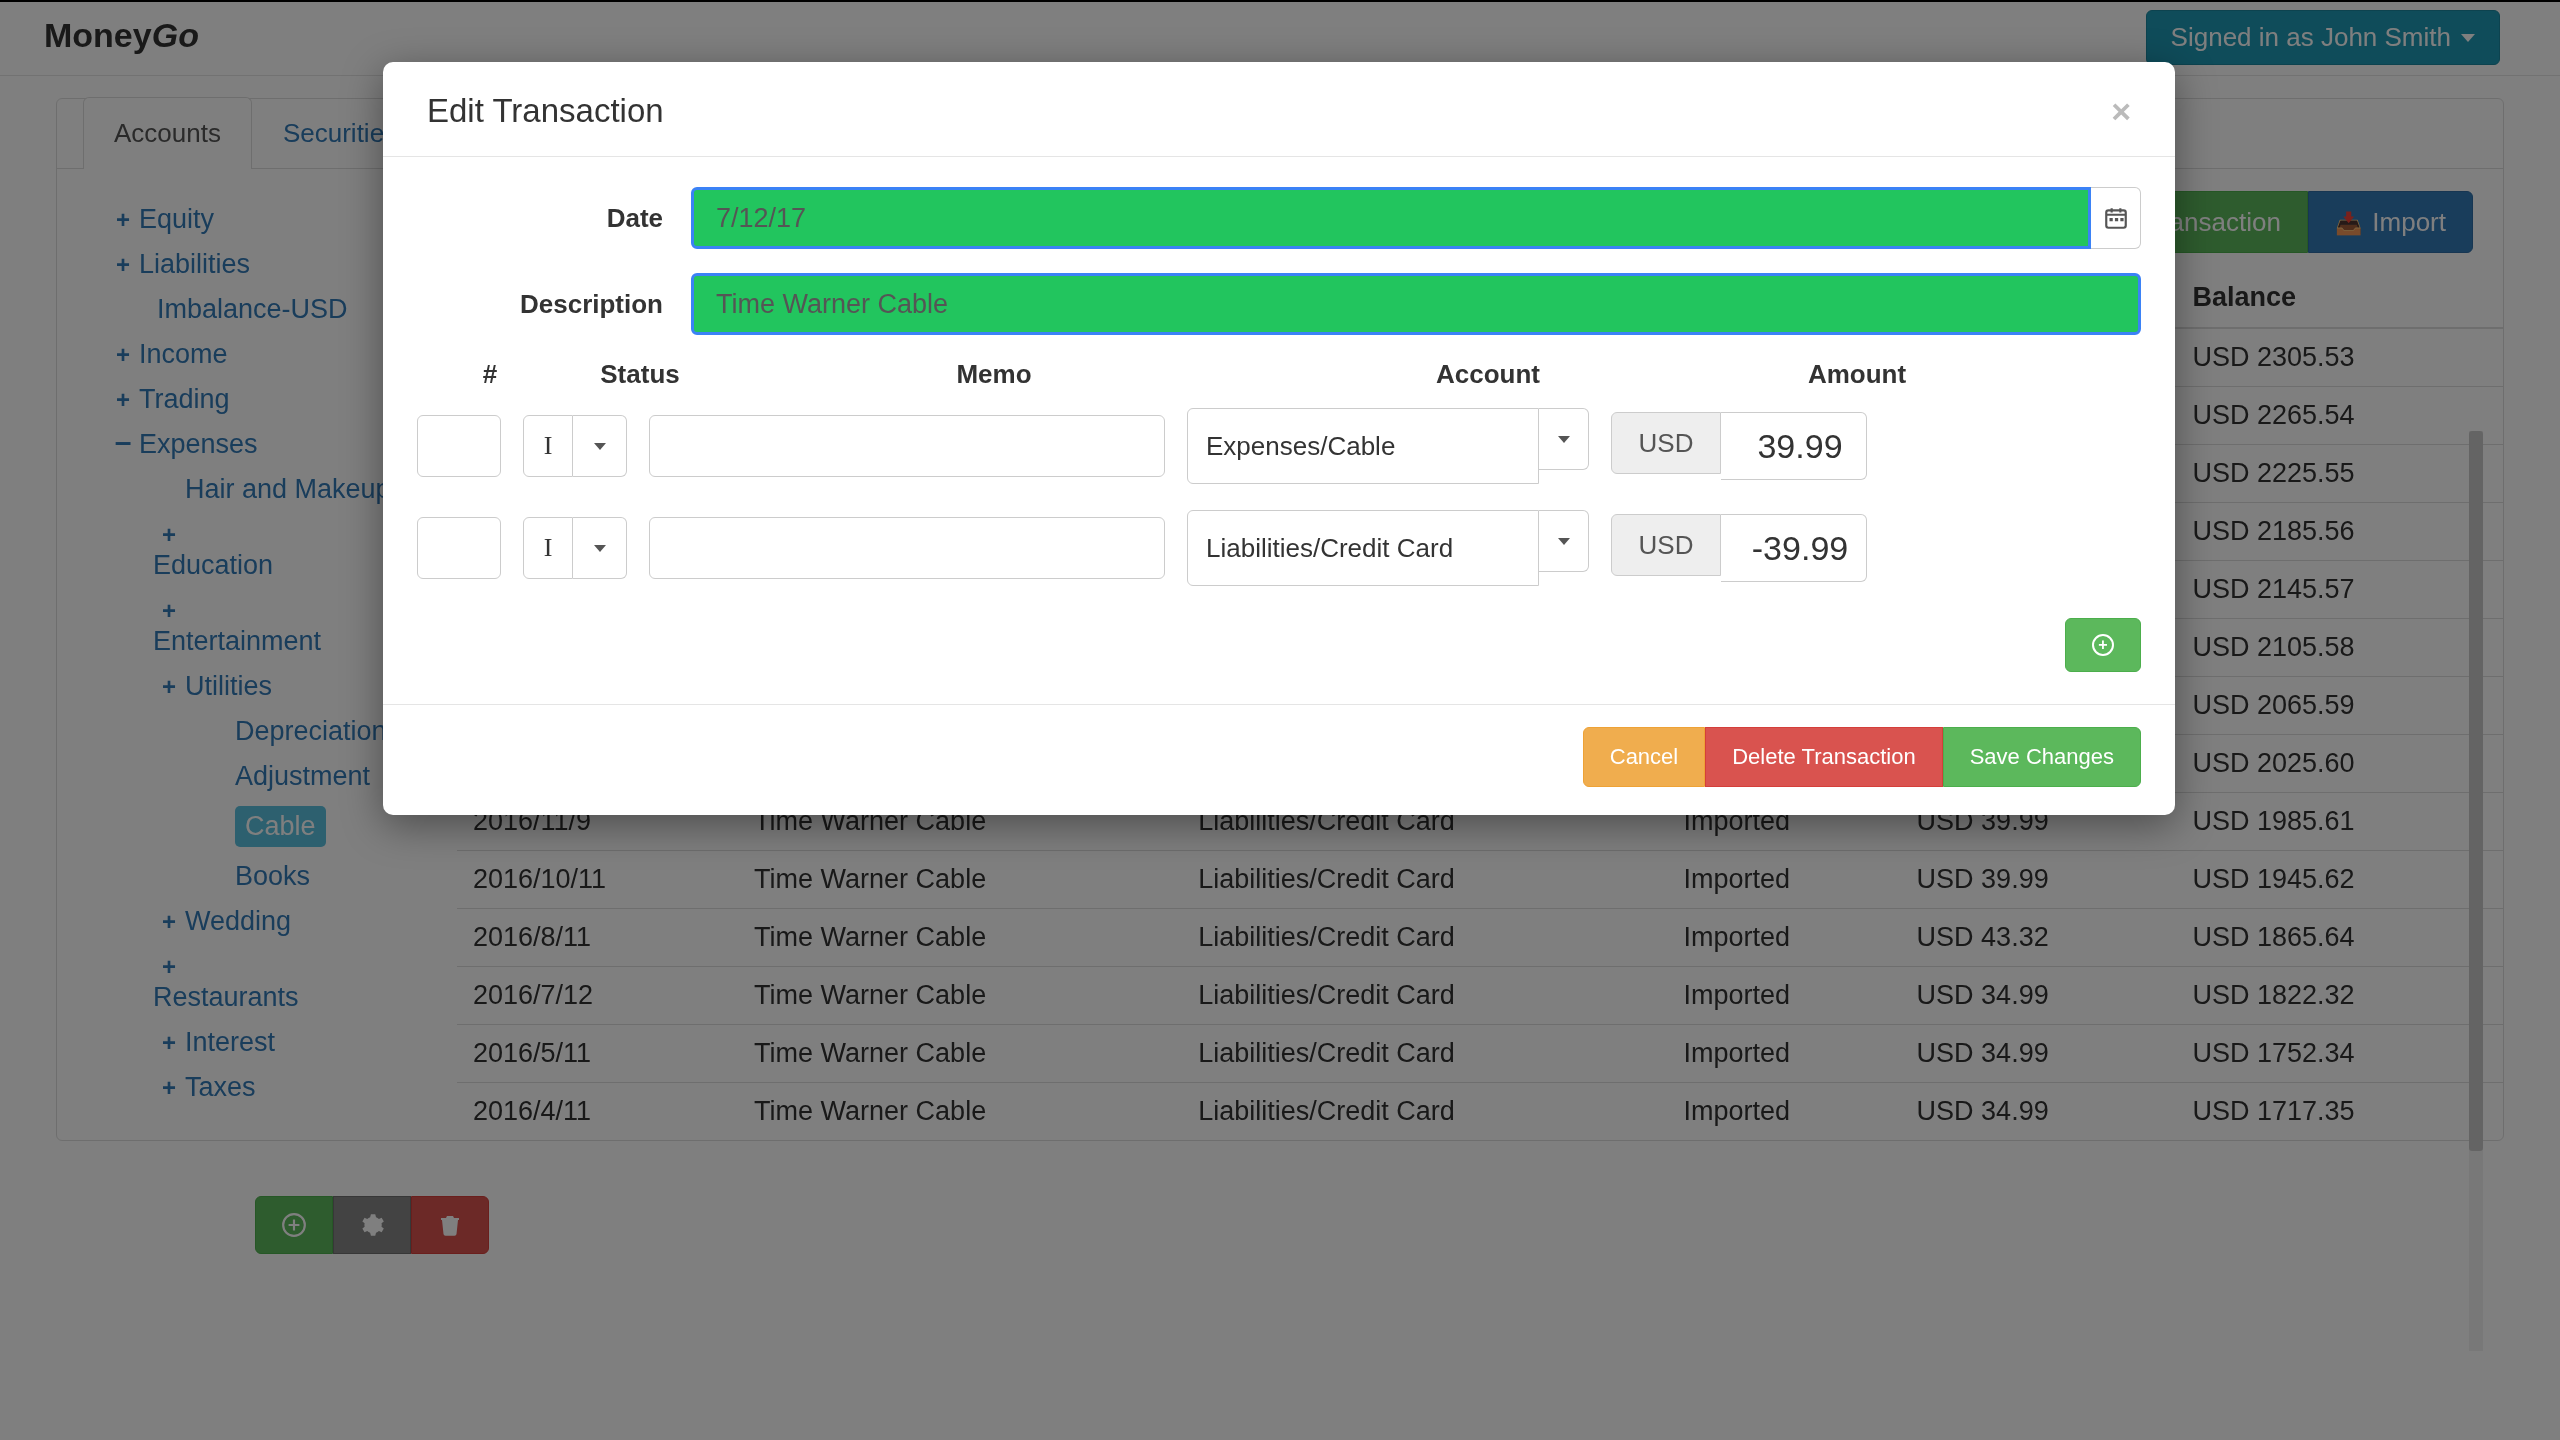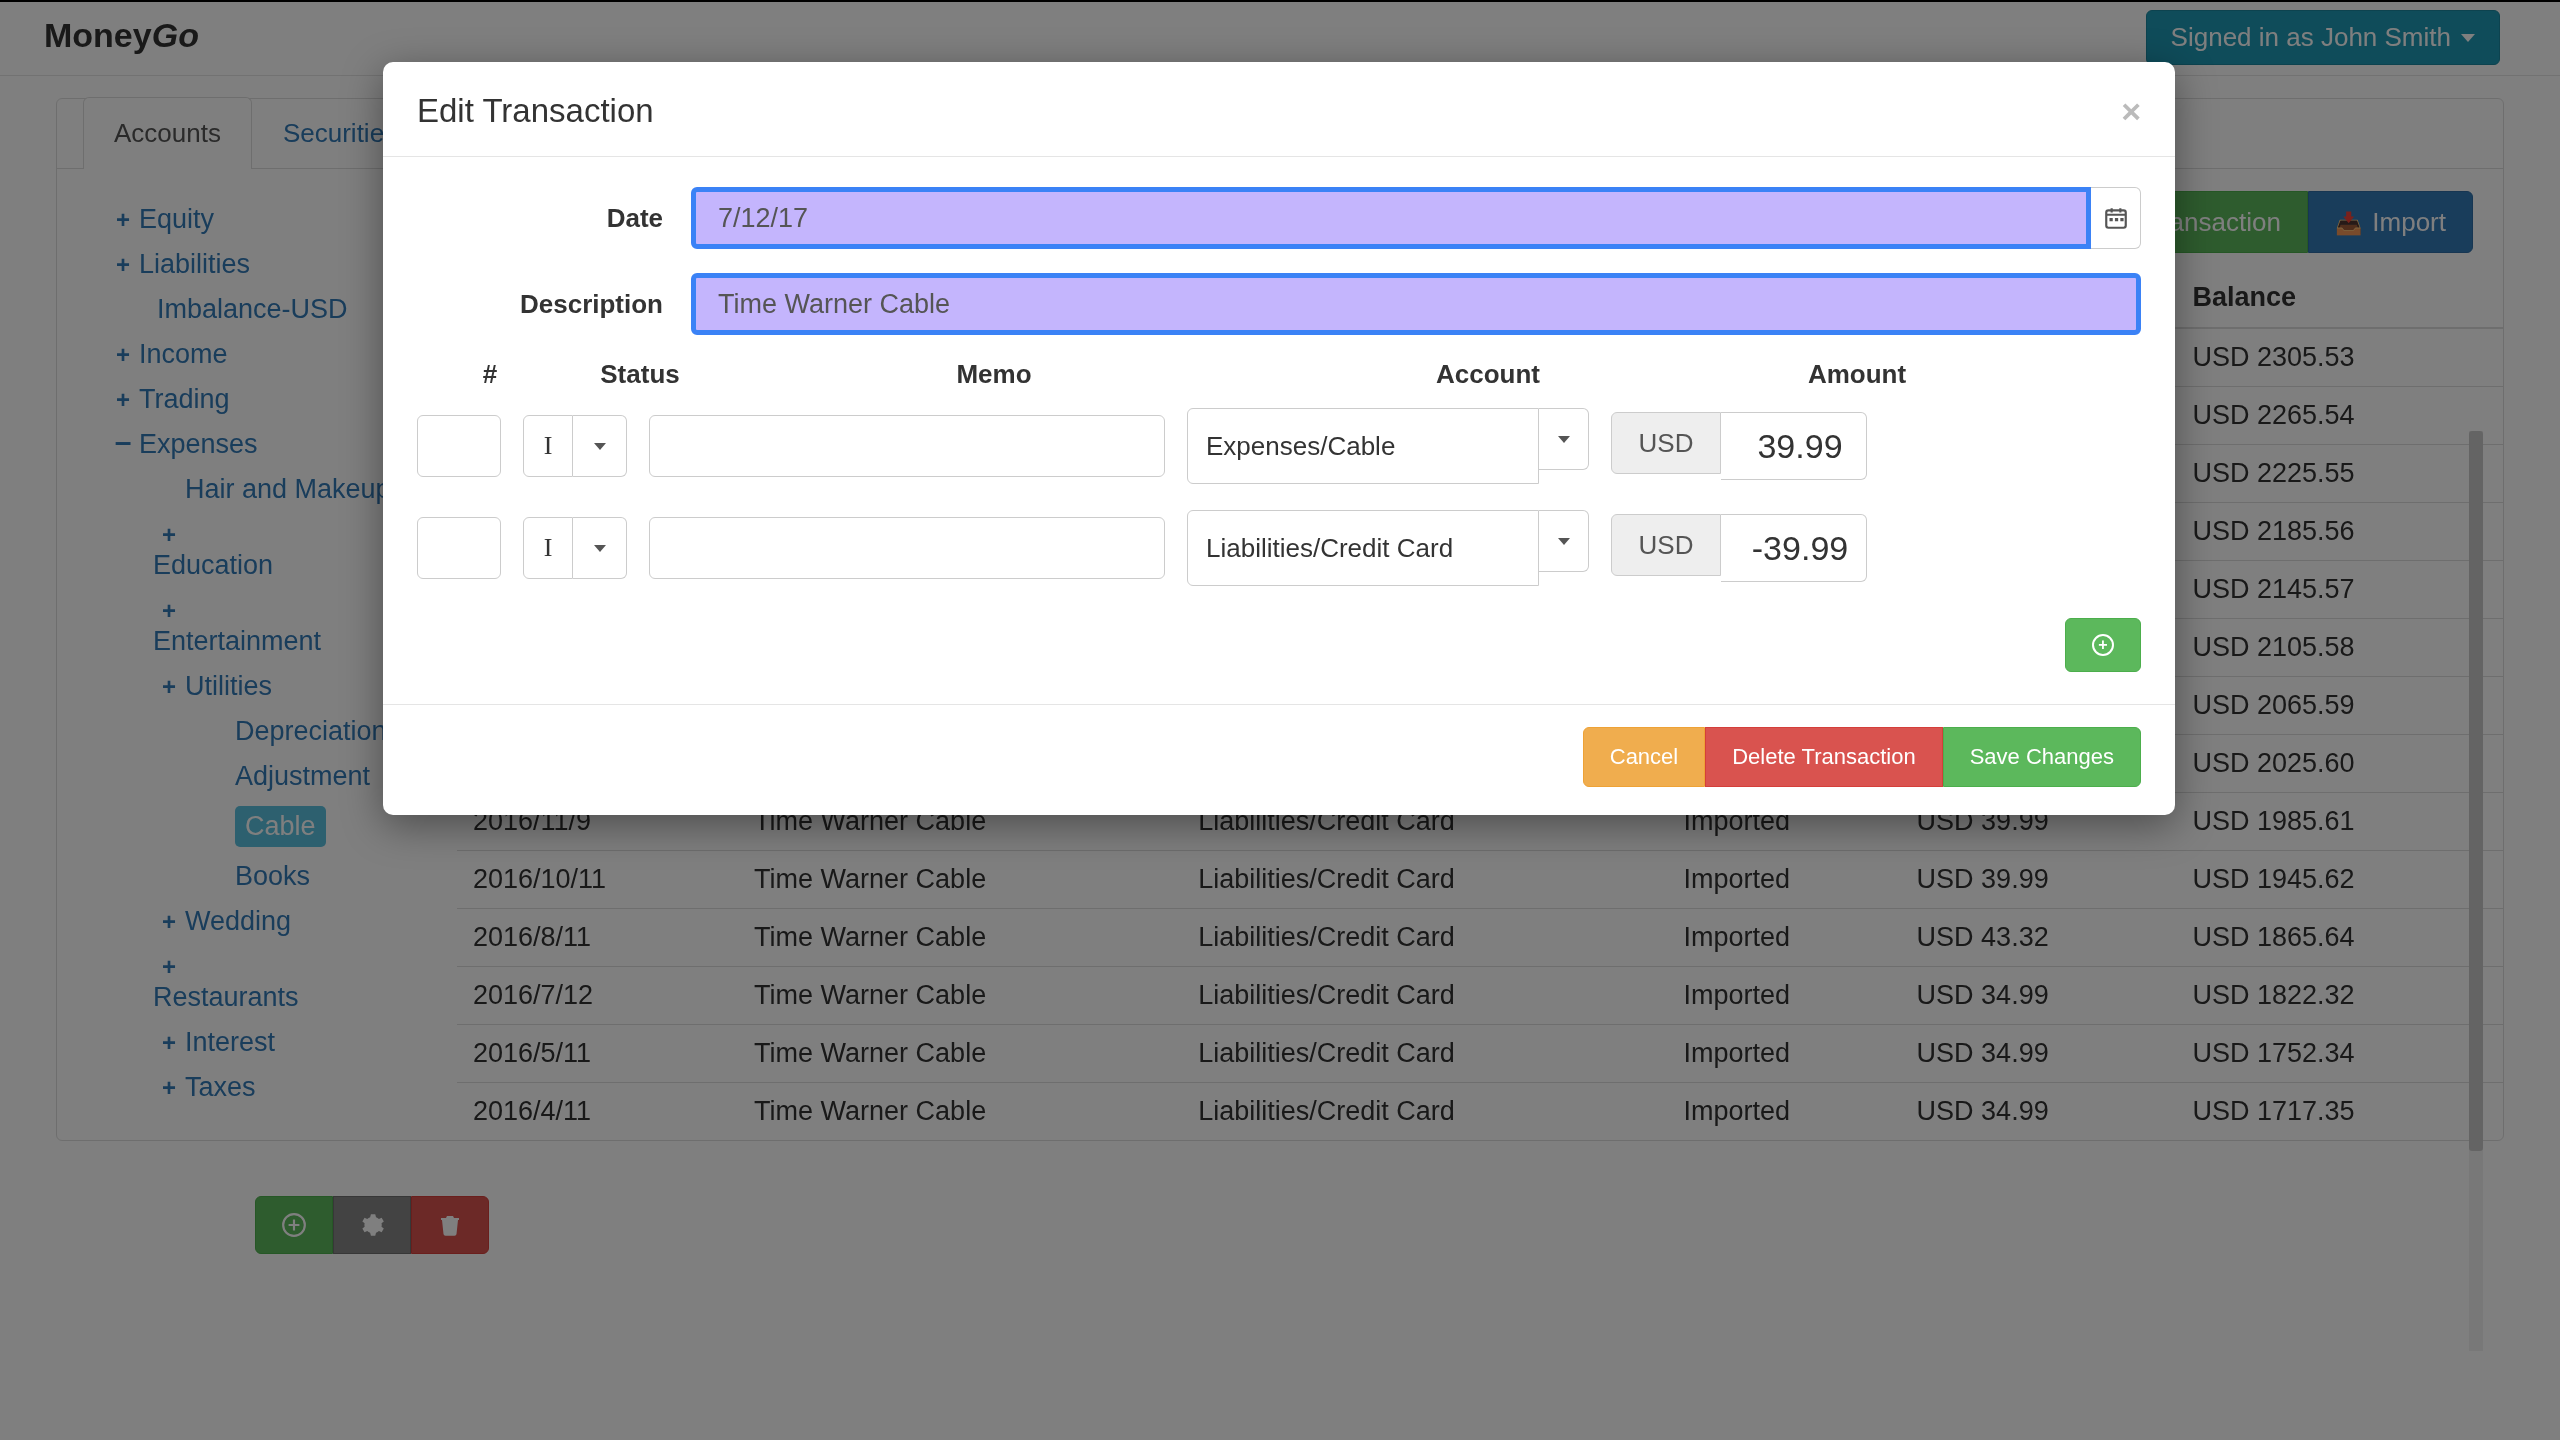--- a/index.html
+++ b/index.html
@@ -53,28 +53,28 @@
 
   table.tx { width:100%; border-collapse:collapse; font-size:27px; }
   table.tx th { text-align:left; font-weight:700; padding:14px 16px; border-bottom:2px solid #ddd; }
   table.tx td { padding:13px 16px; border-top:1px solid #ddd; color:#333; }
   .scrollbar { position:absolute; right:20px; top:332px; width:14px; height:920px; background:#f1f1f1; }
   .scroll-thumb { position:absolute; top:0; width:14px; height:720px; background:#c9c9c9; border-radius:3px; }
 
   
   .backdrop { position:absolute; inset:0; background:rgba(0,0,0,0.5); }
   .modal { position:absolute; top:62px; left:383px; width:1792px; background:#fff; border-radius:10px; box-shadow:0 10px 40px rgba(0,0,0,0.4); }
-  .modal-head { padding:30px 34px 26px; border-bottom:1px solid #e5e5e5; display:flex; justify-content:space-between; align-items:center; }
+  .modal-head { padding:30px 44px 26px; border-bottom:1px solid #e5e5e5; display:flex; justify-content:space-between; align-items:center; }
   .modal-title { font-size:33px; font-weight:500; color:#333; }
   .modal-close { color:#bbb; font-size:34px; font-weight:700; line-height:1; }
   .modal-body { padding:30px 34px 20px; }
 
   .form-row { display:flex; align-items:center; margin-bottom:24px; }
   .form-label { width:274px; text-align:right; padding-right:28px; font-size:26px; font-weight:700; }
-  .form-input { flex:1; height:62px; border:5px solid #3b82f6; border-radius:6px; padding:0 22px; font-size:27px; color:#555; display:flex; align-items:center; background:#c4b5fd; }
+  .form-input { flex:1; height:62px; border:3px solid #3b82f6; border-radius:6px; padding:0 22px; font-size:27px; color:#555; display:flex; align-items:center; background:#22c55e; }
   .input-group { flex:1; display:flex; }
   .input-group .form-input { border-radius:6px 0 0 6px; }
   .addon { width:50px; height:62px; border:1px solid #ccc; border-left:none; border-radius:0 6px 6px 0; display:flex; align-items:center; justify-content:center; background:#fff; }
 
   .split-head { display:flex; font-weight:700; font-size:26px; text-align:center; margin:14px 0 18px; }
   .col-num   { width: 146px; }
   .col-status{ width: 154px; }
   .col-memo  { width: 554px; }
   .col-acct  { width: 434px; }
   .col-amt   { width: 304px; }

